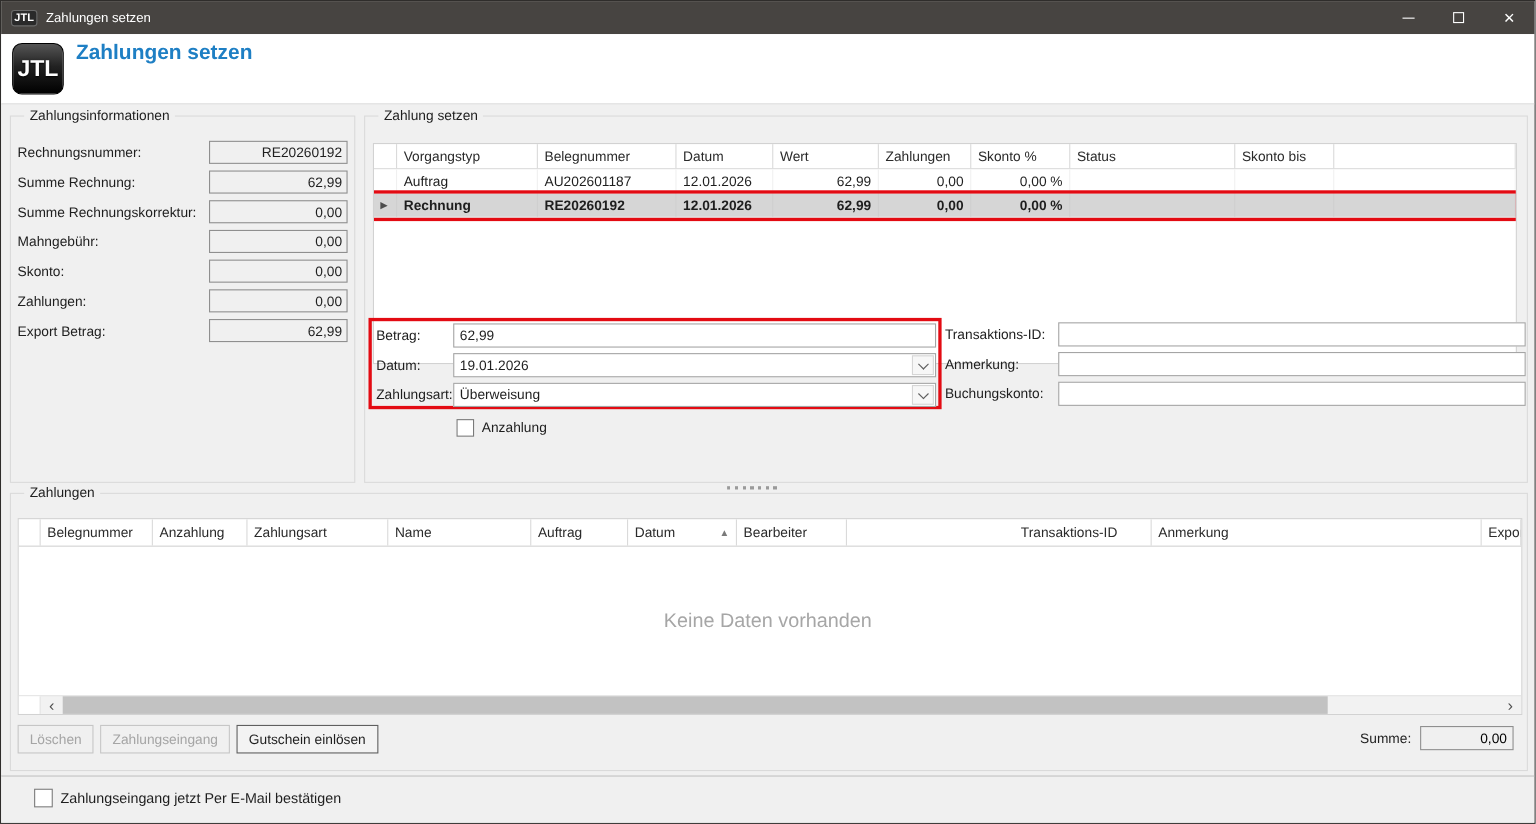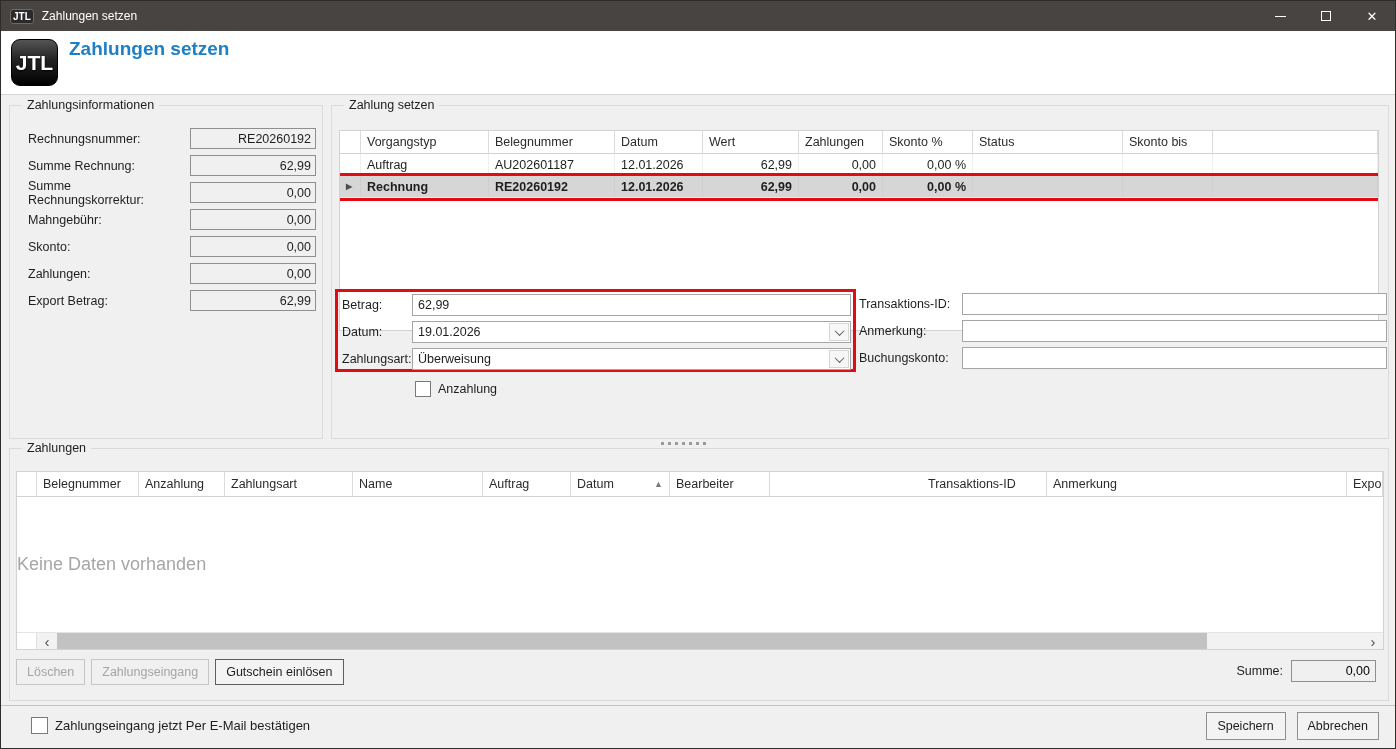--- a/index.html
+++ b/index.html
@@ -53,21 +53,21 @@
   .header-sub .sep { margin: 0 3px; color: #4a4a4a; }
   
   .main { position: absolute; left: 0; top: 94px; width: 100%; height: 610px; background: #f0f0f0; }
   .groupbox { position: absolute; border: 1px solid #dadada; }
   .gb-label {
     position: absolute; top: -8px; left: 12px;
     background: #f0f0f0; padding: 0 5px; color: #1e1e1e;
   }
   
   .gb-info { left: 8px; top: 10px; width: 314px; height: 334px; }
-  .info-rows { padding: 22px 6px 0 6px; margin-left: 12px; }
+  .info-rows { padding: 22px 6px 0 6px; }
   .info-row { display: flex; justify-content: space-between; align-items: center; height: 21px; margin-bottom: 6px; }
   .info-row input {
     width: 126px; height: 21px; text-align: right; padding: 0 4px;
     background: #f0f0f0; border: 1px solid #8f8f8f;
     font-family: "Liberation Sans", sans-serif; font-size: 12.5px; color: #1e1e1e;
   }
   
   .gb-set { left: 330px; top: 10px; width: 1058px; height: 334px; }
   .ts-table {
     position: absolute; left: 7px; top: 24px; width: 1040px; height: 201px;
@@ -133,21 +133,21 @@
     position: absolute; left: 6px; top: 22px; width: 1368px; height: 179px;
     background: #fff; border: 1px solid #d2d2d2; overflow: hidden;
   }
   .z-head { height: 25px; border-bottom: 1px solid #d2d2d2; }
   .z-head .cell { border-right: 1px solid #dadada; color: #2b2b2b; }
   .z-c0 { width: 20px; padding: 0; } .z-c1 { width: 102px; } .z-c2 { width: 86px; }
   .z-c3 { width: 128px; } .z-c4 { width: 130px; } .z-c5 { width: 88px; }
   .z-c6 { width: 99px; justify-content: space-between; } .z-c7 { width: 100px; }
   .z-c8 { width: 152px; margin-top: 24px; } .z-c9 { width: 125px; } .z-c10 { width: 300px; } .z-c11 { flex: 1; }
   .sort-arrow { font-size: 9px; color: #7a7a7a; }
-  .empty-text { position: absolute; left: 0; right: 4px; top: 82px; font-size: 18px; color: #a6a6a6; }
+  .empty-text { position: absolute; left: 0; right: 4px; top: 82px; text-align: center; font-size: 18px; color: #a6a6a6; }
   
   .hscroll { position: absolute; left: 0; right: 0; bottom: 0; height: 17px; background: #f2f2f2; display: flex; border-top: 1px solid #e4e4e4; }
   .hs-corner { width: 20px; background: #fff; border-right: 1px solid #e0e0e0; flex: none; }
   .hs-btn { width: 20px; flex: none; display: flex; align-items: center; justify-content: center; color: #4f4f4f; font-size: 15px; line-height: 15px; }
   .hs-thumb { width: 1150px; flex: none; background: #c2c2c2; }
   .hs-track { flex: 1; }
   .pay-buttons { position: absolute; left: 6px; top: 210px; display: flex; gap: 6px; }
   .summe-row { position: absolute; right: 12px; top: 211px; display: flex; align-items: center; gap: 8px; }
   .summe-row input {
     width: 85px; height: 22px; text-align: right; padding: 0 5px;
@@ -358,19 +358,15 @@
         <input readonly="" value="0,00" style="">
       </div>
     </div>
   </div>
 
   <div class="footer">
     <div class="footer-check">
       <span class="checkbox"></span>
       <span>Zahlungseingang jetzt Per E-Mail bestätigen</span>
     </div>
-    <div class="footer-buttons">
-      <button class="btn">Speichern</button>
-      <button class="btn">Abbrechen</button>
-    </div>
   </div>
 
 </div>
 
 </body></html>

